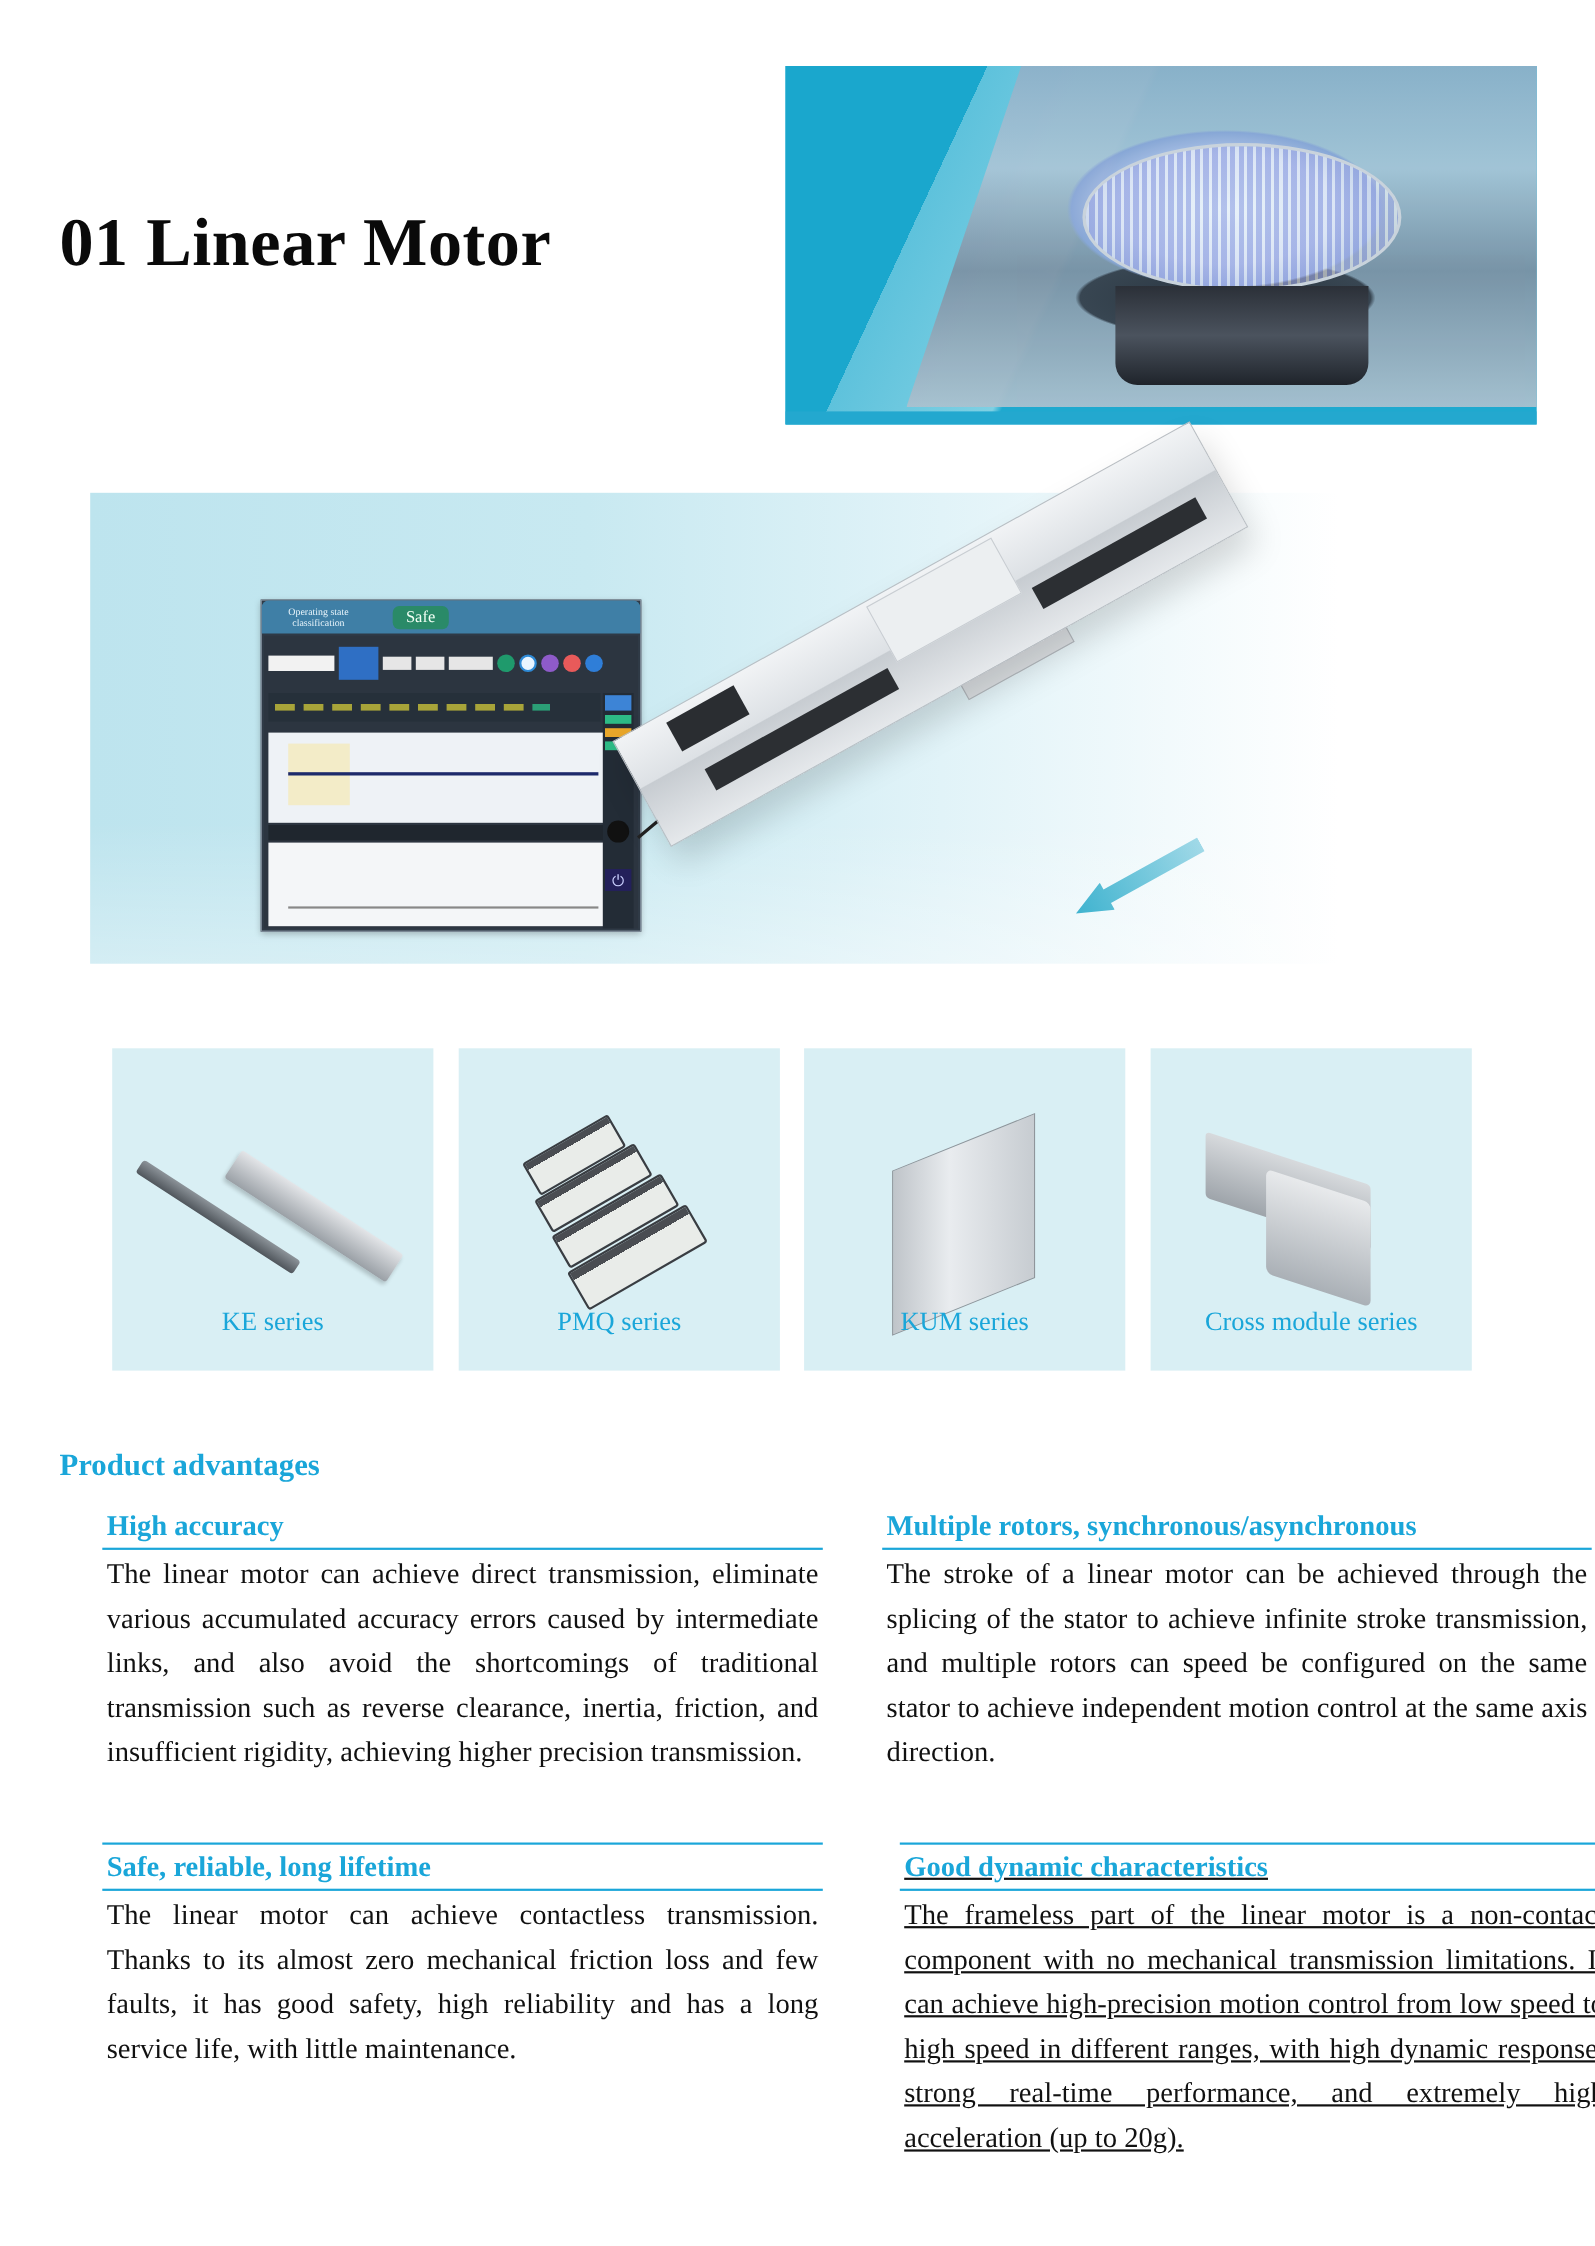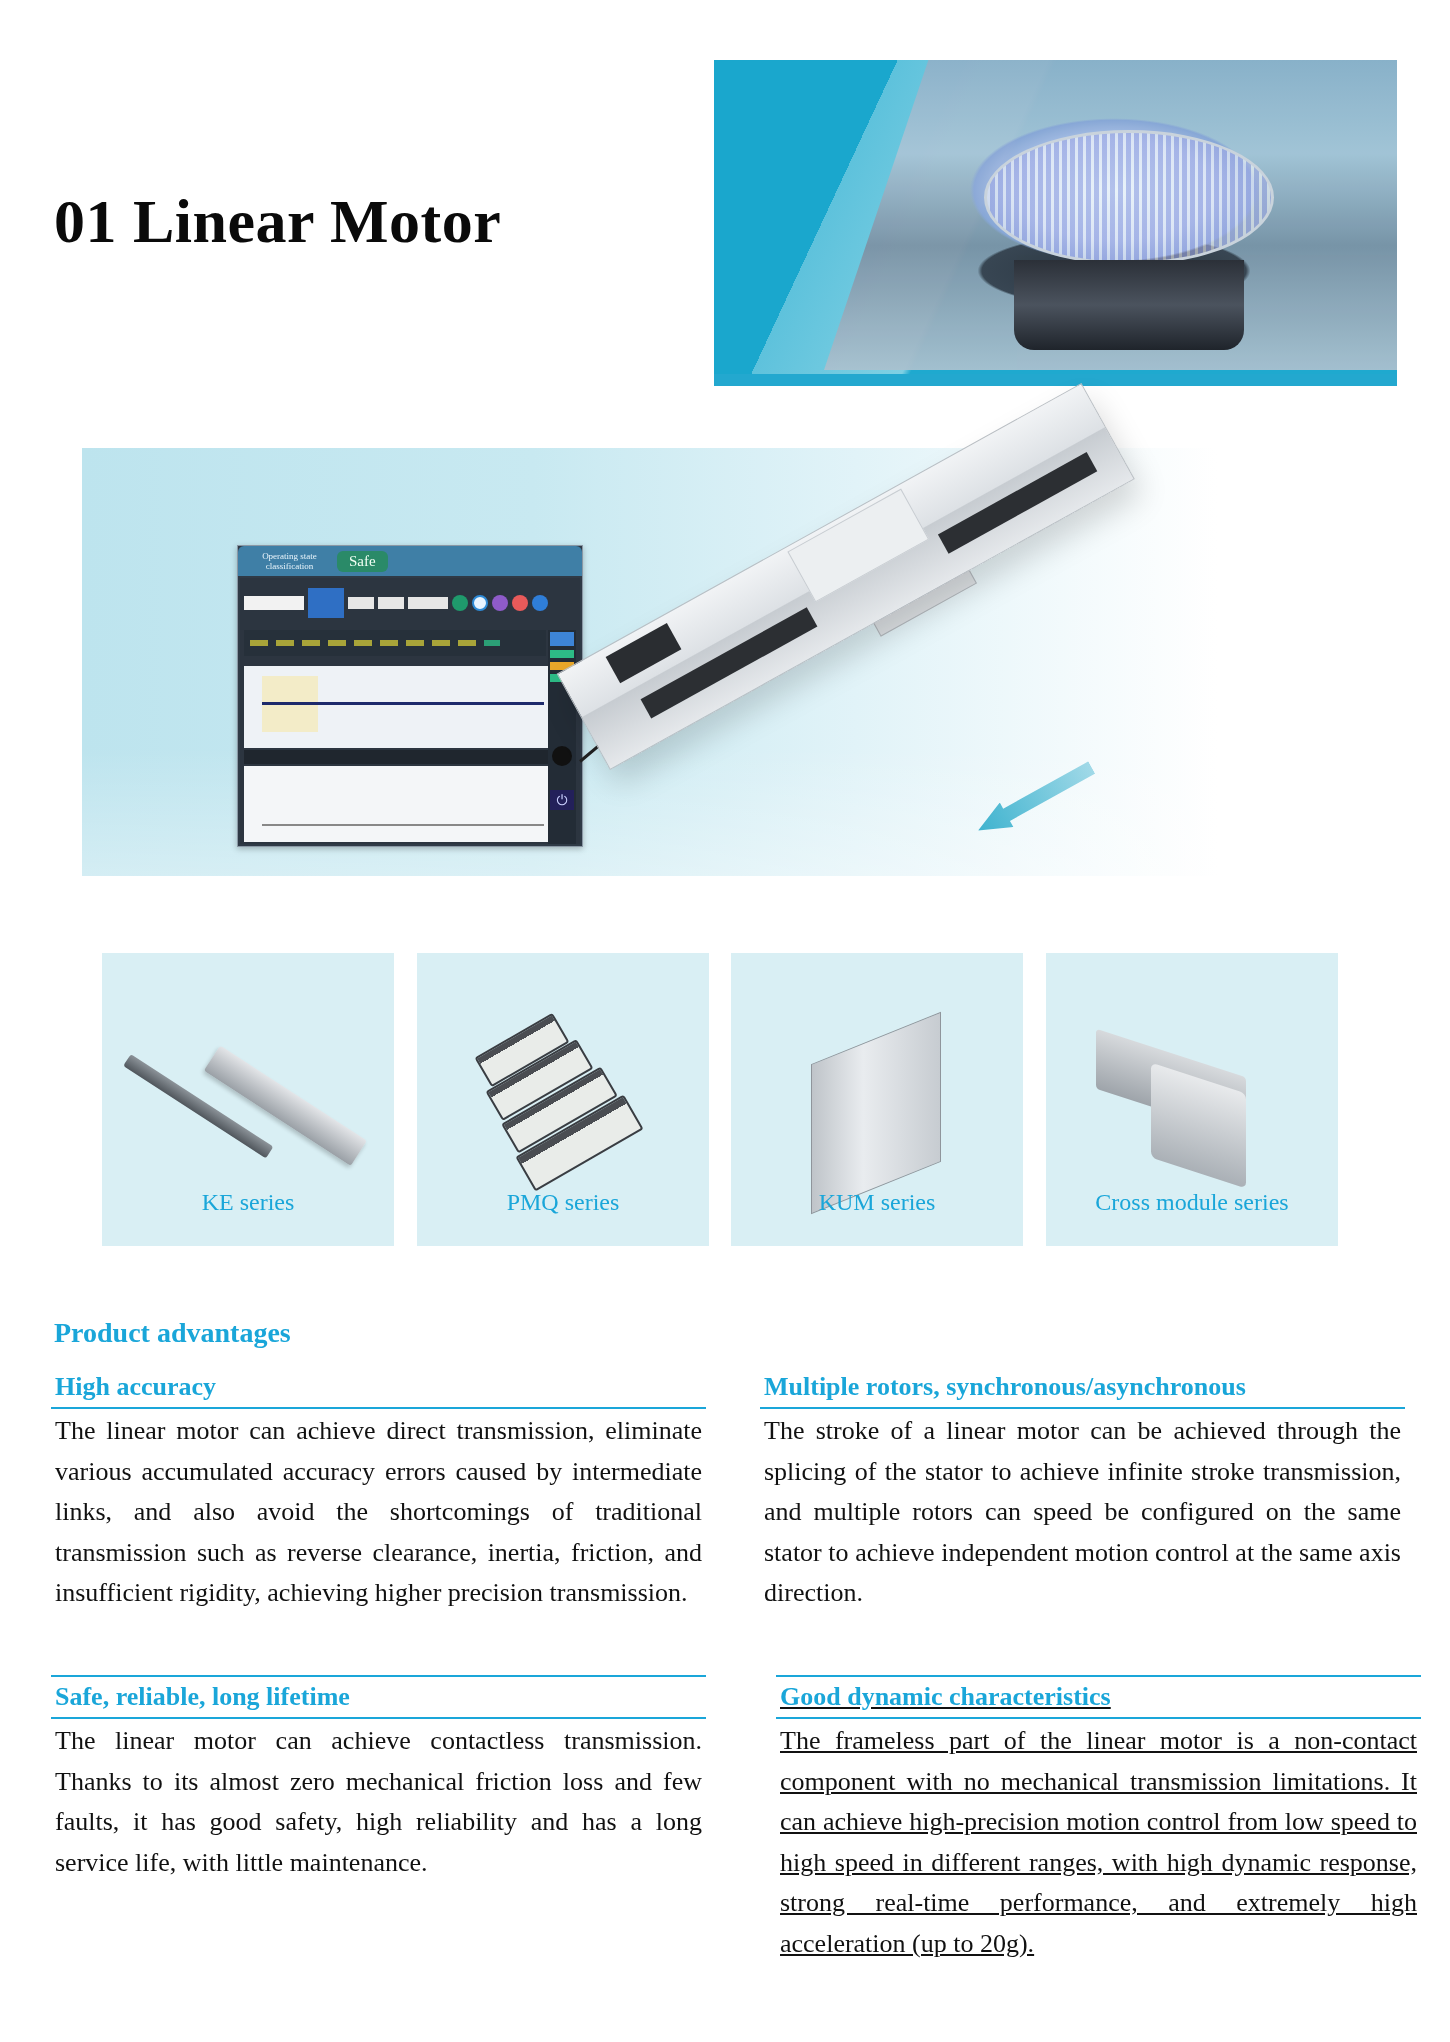--- a/index.html
+++ b/index.html
@@ -54,21 +54,21 @@
   }
 
   
   .sw {
     position: absolute; left: 237px; top: 545px; width: 346px; height: 302px;
     background: #2f3a46; border: 1px solid #8a98a5; box-shadow: 0 2px 6px rgba(0,0,0,0.25);
     font-family: "Liberation Sans", sans-serif;
   }
   .sw-status {
     position: absolute; left: 0; top: 0; width: 100%; height: 30px;
-    background: #3f7fa6; border-radius: 6px 6px 0 0; display: flex; align-items: center;
+    background: #3f7fa6; border-radius: 6px 6px 0 0; display: flex; align-items: center; gap: 20px;
   }
   .sw-status-label {
     font-family: "Liberation Serif", serif; color: #e8f4fb; font-size: 9px; line-height: 10px;
     width: 95px; text-align: center; margin-left: 4px;
   }
   .sw-status-value {
     font-family: "Liberation Serif", serif; color: #f1fff4; font-size: 15px;
     background: #2a8a68; border-radius: 6px; padding: 2px 12px;
   }
   .sw-body { position: absolute; left: 2px; top: 32px; right: 2px; bottom: 2px; background: #2c3540; }
@@ -140,21 +140,21 @@
   .pmq { position: absolute; width: 120px; height: 34px; background: linear-gradient(180deg,#4a4d52 0 20%, #e9ece9 20% 100%); border: 2px solid #3a3d42; transform: rotate(-30deg); border-radius: 3px; }
   .kum { position: absolute; left: 80px; top: 45px; width: 130px; height: 150px; background: linear-gradient(90deg,#bfc4c9,#e9ecef 40%,#c7ccd1); transform: skewY(-22deg); border: 1px solid #8f959b; }
   .cross1 { position: absolute; left: 50px; top: 60px; width: 150px; height: 60px; background: linear-gradient(180deg,#d7dadd,#9ea4aa); transform: skewY(18deg); border-radius: 4px; }
   .cross2 { position: absolute; left: 105px; top: 85px; width: 95px; height: 95px; background: linear-gradient(180deg,#e8eaec,#aab0b6); transform: skewY(18deg); border-radius: 6px; }
 
   
   .adv-title {
     position: absolute; left: 54px; top: 1317px;
     font-size: 28px; font-weight: bold; color: #1aa6d9;
   }
-  .block { position: absolute; }
+  .block { position: absolute; margin-left: 42px; }
   .block .top-rule { height: 2px; background: #1aa6d9; margin-bottom: 2px; }
   .block .sub {
     font-size: 26px; font-weight: bold; color: #1aa6d9; line-height: 36px; padding-left: 4px;
   }
   .block .rule { height: 2px; background: #1aa6d9; margin-top: 2px; }
   .block .body {
     font-size: 26px; line-height: 40.5px; color: #111; text-align: justify; padding: 0 4px; margin-top: 2px;
   }
   .b1 { left: 51px; top: 1369px; width: 655px; }
   .b2 { left: 760px; top: 1369px; width: 645px; font-family: Liberation Serif, serif; }

